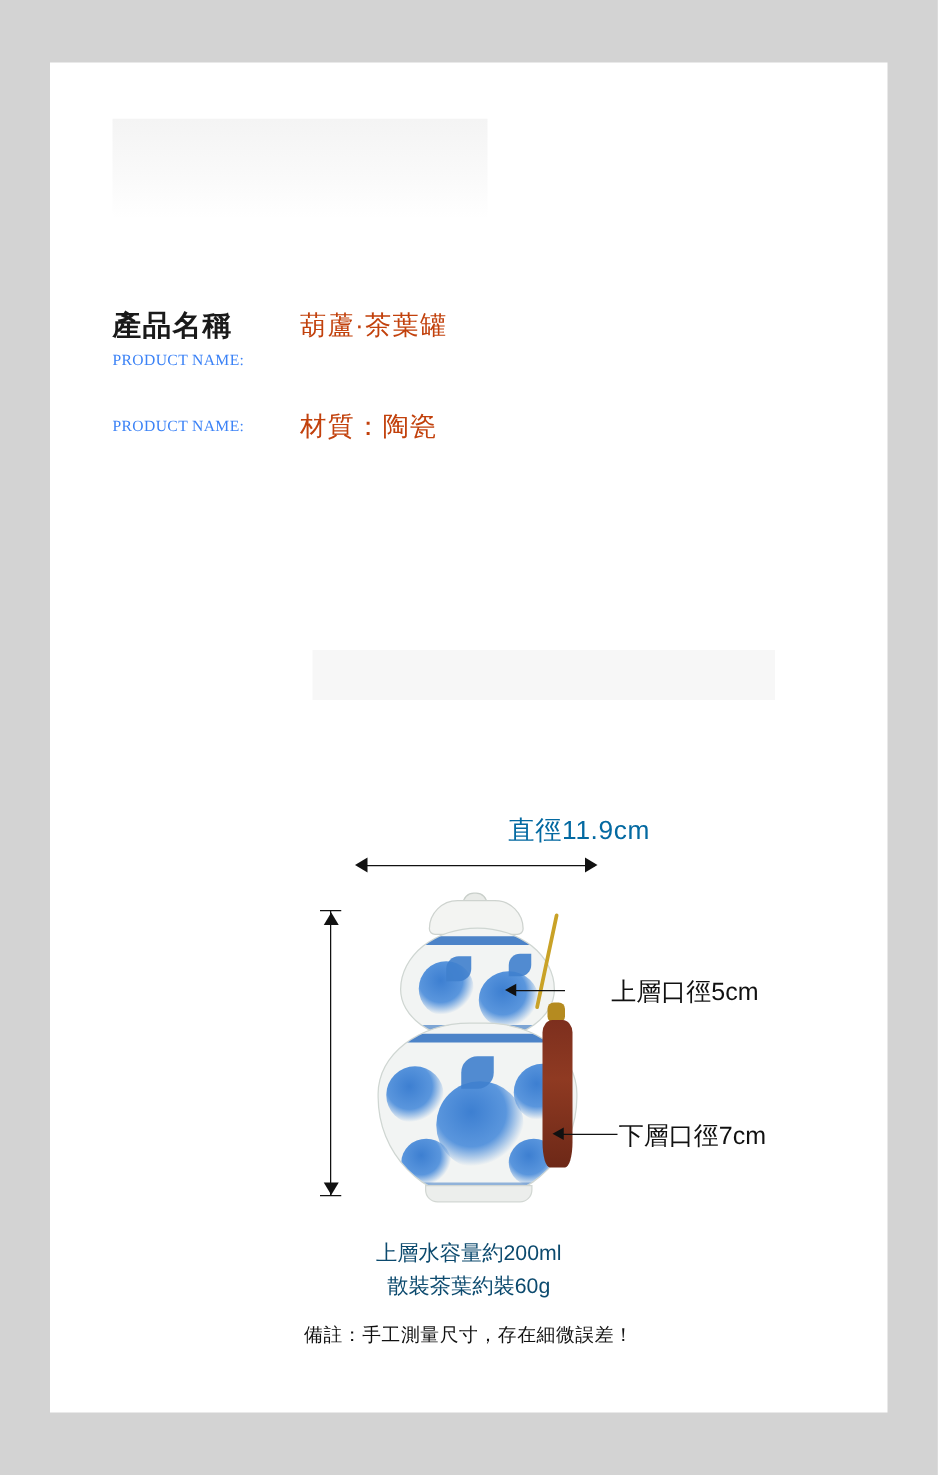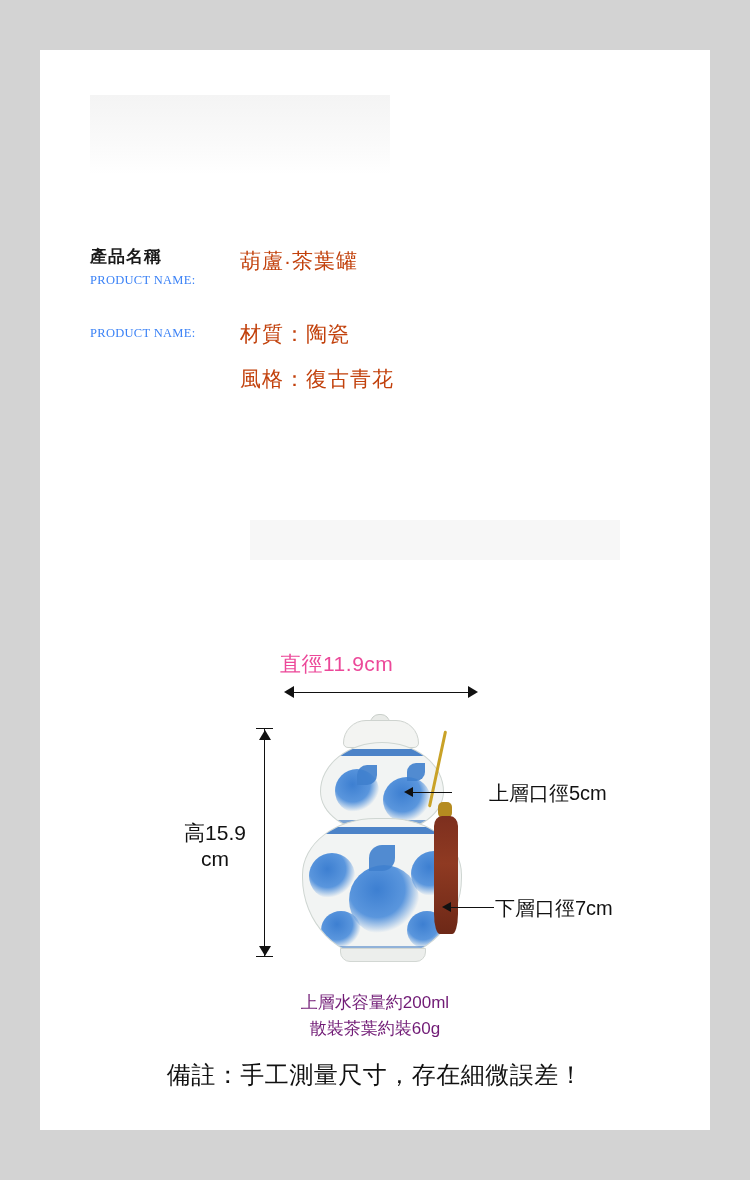--- a/index.html
+++ b/index.html
@@ -53,21 +53,21 @@
     display: flex;
     align-items: flex-start;
     margin-bottom: 30px;
   }
   .spec-label {
     width: 150px;
     flex: 0 0 150px;
     padding-top: 2px;
   }
   .spec-label .zh {
-    font-size: 17px;
+    font-size: 23px;
     font-weight: bold;
     color: #1a1a1a;
     letter-spacing: 1px;
     line-height: 1.2;
   }
   .spec-label .en {
     font-family: "Liberation Serif", serif;
     font-size: 12.5px;
     color: #3b82f6;
     letter-spacing: 0.3px;
@@ -93,23 +93,23 @@
     width: 670px;
     height: 370px;
   }
 
   
   .dim-top-label {
     position: absolute;
     left: 240px;
     top: 30px;
     width: 240px;
-    text-align: left;
+    text-align: right;
     font-size: 21px;
-    color: #ec4899;
+    color: #0369a1;
     letter-spacing: 0.5px;
   }
   .dim-top-line {
     position: absolute;
     left: 248px;
     top: 72px;
     width: 188px;
     height: 1px;
     background: #111;
   }
@@ -300,28 +300,28 @@
     left: 0;
     top: 940px;
     width: 670px;
     text-align: center;
   }
   .cap-row {
     display: flex;
     justify-content: center;
     gap: 12px;
     font-size: 17px;
-    color: #701a75;
+    color: #0c4a6e;
     line-height: 1.55;
     text-align: center;
   }
   .cap-col { min-width: 200px; }
   .note {
     margin-top: 16px;
-    font-size: 24px;
+    font-size: 15px;
     color: #111;
     letter-spacing: 0.5px;
   }
 </style>
 </head>
 <body>
 
 <div id="page">
   <div id="sheet">
 
@@ -338,44 +338,39 @@
           <div>葫蘆·茶葉罐</div>
         </div>
       </div>
 
       <div class="spec-row">
         <div class="spec-label">
           <div class="en">PRODUCT NAME:</div>
         </div>
         <div class="spec-values">
           <div>材質：陶瓷</div>
-          <div>風格：復古青花</div>
         </div>
       </div>
 
     </div>
 
     <div class="ghost-block2"></div>
 
     <div id="diagram">
 
       <div class="dim-top-label">直徑11.9cm</div>
       <div class="dim-top-line"></div>
       <div class="arrow-l"></div>
       <div class="arrow-r"></div>
 
       <div class="dim-left-line"></div>
       <div class="dim-left-cap-t"></div>
       <div class="dim-left-cap-b"></div>
       <div class="arrow-up"></div>
       <div class="arrow-dn"></div>
-      <div class="dim-left-label">
-        <div>高15.9</div>
-        <div>cm</div>
-      </div>
 
       <div class="jar">
         <div class="knob"></div>
         <div class="lid"></div>
 
         <div class="upper">
           <div class="band" style="top:6px;"></div>
           <div class="motif" style="left:14px; top:26px; width:44px; height:44px;"></div>
           <div class="motif" style="left:62px; top:34px; width:48px; height:46px;"></div>
           <div class="petal" style="left:36px; top:22px; width:20px; height:20px;"></div>

